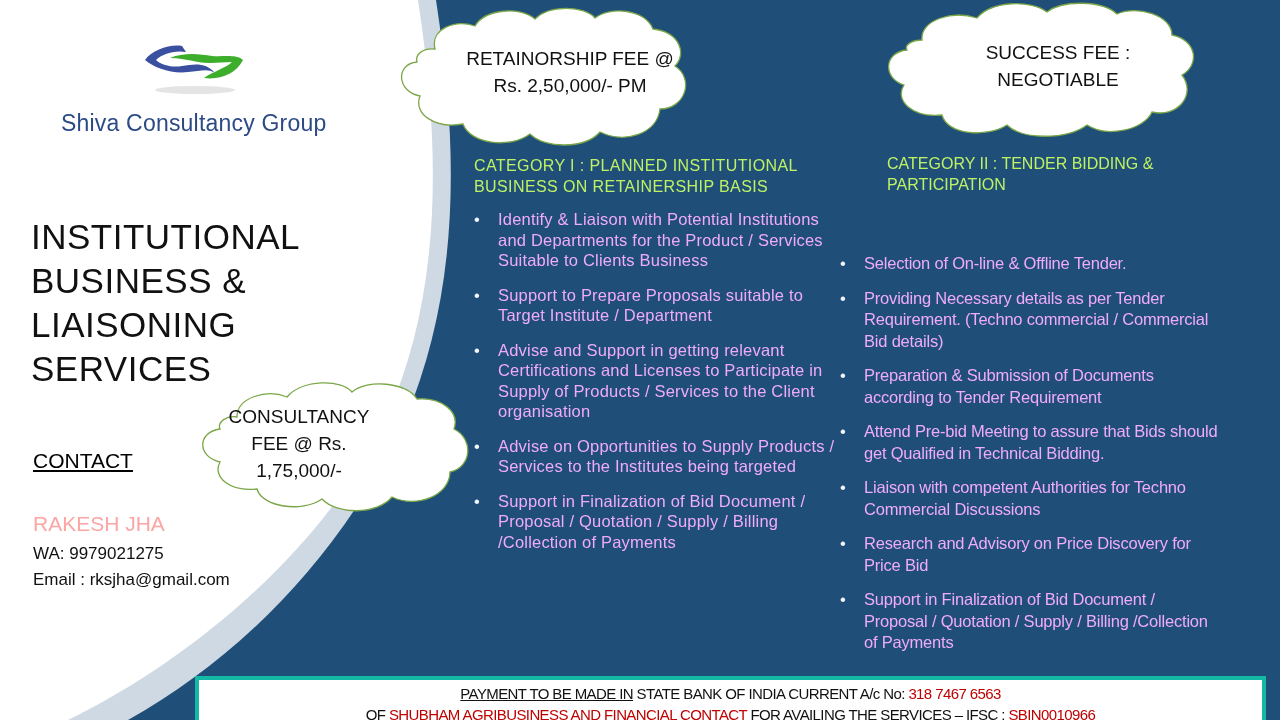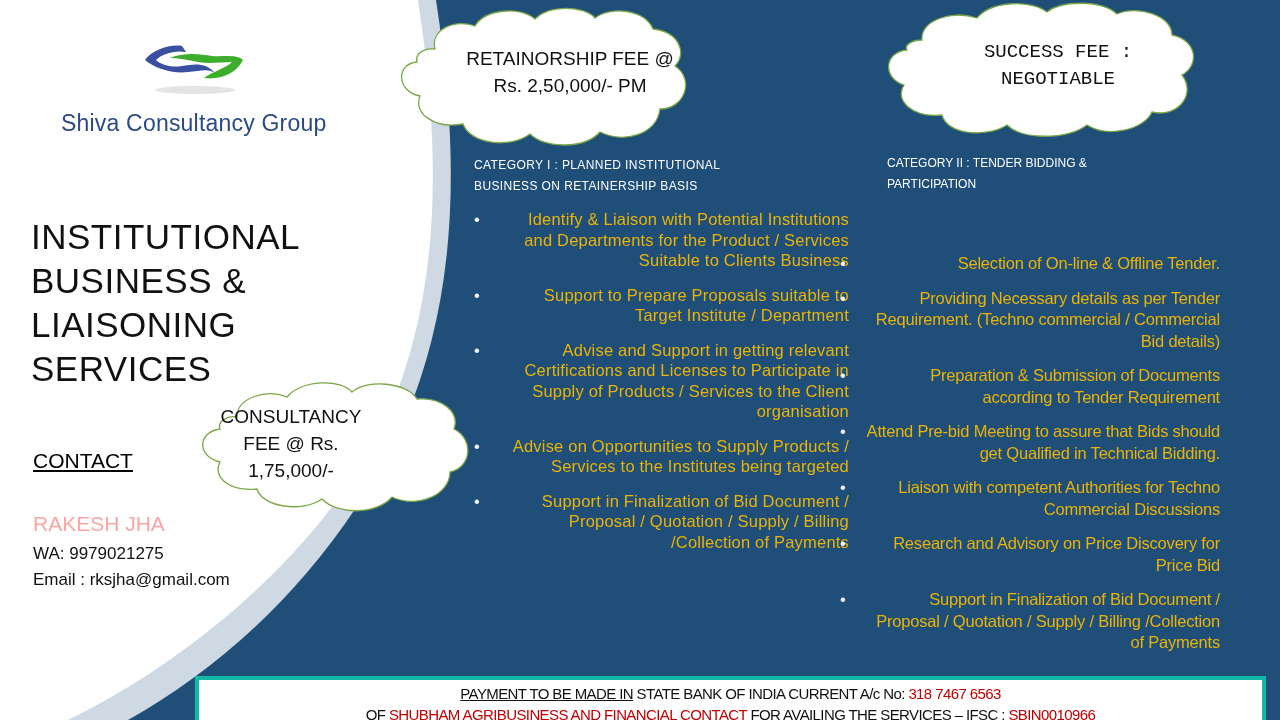--- a/index.html
+++ b/index.html
@@ -6,23 +6,23 @@
     body { width:1280px; height:720px; overflow:hidden; position:relative; background:#1f4e79; font-family:"Liberation Sans", sans-serif; }
     .bg-svg { position:absolute; left:0; top:0; width:1280px; height:720px; }
     .abs { position:absolute; }
     .logo-text { left:61px; top:110px; font-size:23px; color:#2b4a86; letter-spacing:0.2px; }
     .title { left:31px; top:215px; font-size:35px; line-height:44px; color:#111; font-weight:normal; letter-spacing:0.5px; }
     .contact-h { left:33px; top:449px; font-size:21px; font-weight:normal; text-decoration:underline; color:#000; }
     .name { left:33px; top:512px; font-size:21px; color:#fca5a5; }
     .wa { left:33px; top:544px; font-size:17px; color:#111;text-align:center; }
     .email { left:33px; top:570px; font-size:17px; color:#111; }
     .cloud-text { text-align:center; color:#111; font-size:19px; line-height:27px; }
-    .cat-head { color:#ffffff; font-size:12px; line-height:21px; }
+    .cat-head { color:#bef264; font-size:16px; line-height:21px; }
     ul.bul { margin:0; padding:0; list-style:none; }
-    ul.bul li { position:relative; color:#eab308; padding-left:24px;text-align:right; }
+    ul.bul li { position:relative; color:#f0abfc; padding-left:24px; }
     ul.bul li::before { content:"•"; position:absolute; left:0; top:0; color:#f2f5fa; }
     .col1 li { font-size:16.5px; line-height:20.5px; margin-bottom:14px; letter-spacing:0.2px; }
     .col2 li { font-size:16.5px; line-height:21.5px; margin-bottom:13px; letter-spacing:-0.2px; }
     .footer { left:195px; top:676px; width:1071px; height:51px; background:#fff; border:4px solid #14b8a6; box-sizing:border-box; text-align:center; font-size:15px; line-height:21px; padding-top:3px; color:#111; letter-spacing:-0.6px; }
     .red { color:#c00000; }
     .ul { text-decoration:underline; }
   </style>
 </head>
 <body>
 
@@ -57,29 +57,29 @@
   <path d="M40,45 C35,25 60,15 80,22 C90,5 125,2 140,15 C155,0 190,2 200,14 C215,2 250,5 258,25 C285,28 292,50 280,62 C300,75 290,105 265,105 C262,130 230,140 205,128 C190,145 150,145 135,130 C115,145 75,140 68,120 C40,125 18,110 25,92 C2,88 0,60 22,58 C20,50 28,44 40,45 Z" fill="#ffffff" stroke="#7aa647" stroke-width="1.3"></path>
 </svg>
 <div class="abs cloud-text" style="left:420px;top:45px;width:300px;">
   <div>RETAINORSHIP FEE @</div>
   <div>Rs. 2,50,000/- PM</div>
 </div>
 
 <svg class="abs" style="left:882px;top:0px;" width="320" height="140" viewBox="0 0 320 140">
   <path d="M40,40 C38,20 70,10 95,18 C110,0 150,0 165,12 C180,0 220,0 235,14 C255,5 290,15 290,35 C315,40 318,65 300,75 C315,95 295,118 270,112 C262,130 225,138 205,125 C185,140 140,140 125,125 C105,138 65,135 60,115 C30,118 12,100 22,85 C0,78 2,52 25,50 C22,45 30,40 40,40 Z" fill="#ffffff" stroke="#7aa647" stroke-width="1.3"></path>
 </svg>
-<div class="abs cloud-text" style="left:908px;top:39px;width:300px;font-family:Liberation Mono, monospace;">
+<div class="abs cloud-text" style="left:908px;top:39px;width:300px;">
   <div>SUCCESS FEE :</div>
   <div>NEGOTIABLE</div>
 </div>
 
 <svg class="abs" style="left:192px;top:377px;" width="280" height="140" viewBox="0 0 280 140">
   <path d="M45,40 C45,20 75,12 95,20 C110,2 150,2 160,15 C175,2 215,5 225,22 C250,20 268,35 262,52 C282,62 280,90 258,95 C258,118 225,132 200,120 C185,138 145,138 130,122 C110,136 70,130 65,112 C38,115 20,100 28,85 C5,80 5,55 28,52 C25,45 35,38 45,40 Z" fill="#ffffff" stroke="#7aa647" stroke-width="1.3"></path>
 </svg>
-<div class="abs cloud-text" style="left:216px;top:403px;width:150px;">
+<div class="abs cloud-text" style="left:224px;top:403px;width:150px;">
   <div>CONSULTANCY</div>
   <div>FEE @ Rs.</div>
   <div>1,75,000/-</div>
 </div>
 
 <div class="abs cat-head" style="left:474px;top:155px;width:380px;letter-spacing:0.4px;">
   <div>CATEGORY I : PLANNED INSTITUTIONAL</div>
   <div>BUSINESS ON RETAINERSHIP  BASIS</div>
 </div>
 <ul class="abs bul col1" style="left:474px;top:209px;width:375px;">

